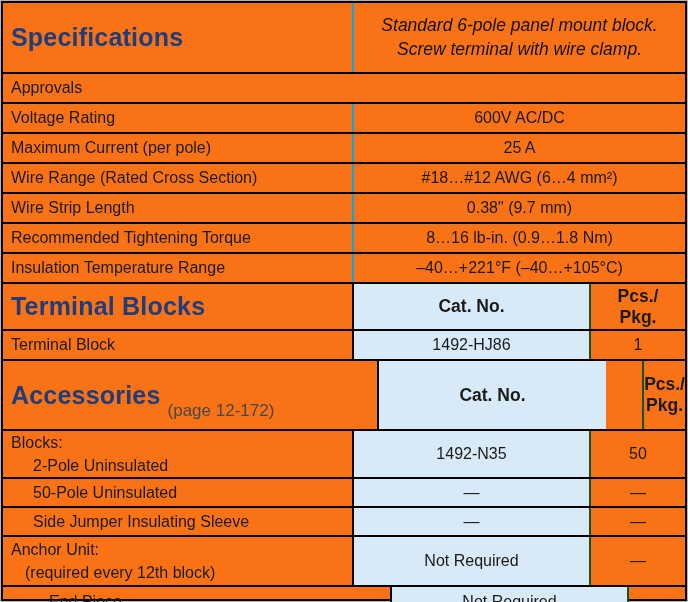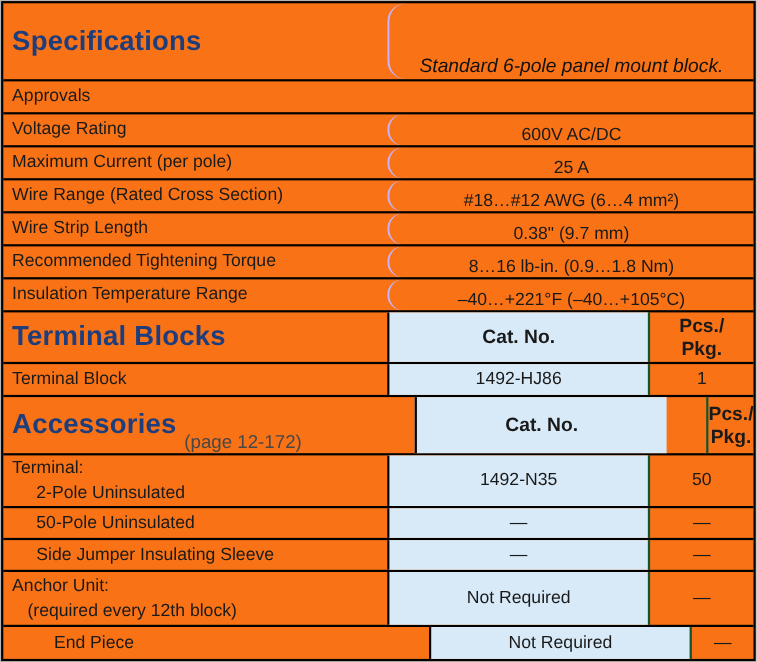--- a/index.html
+++ b/index.html
@@ -19,28 +19,28 @@
     border:2px solid #000;
     background:#f97316;
   }
   .row { display:flex; border-bottom:2px solid #000; align-items:stretch; }
   .row:last-child { border-bottom:none;margin-left:38px; }
 
   
   .c1 { width:349px; display:flex; align-items:center; padding-left:8px; }
   .c2 { width:237px; border-left:2px solid #000; display:flex; align-items:center; justify-content:center; text-align:center; }
   .c3 { flex:1; border-left:2px solid #14532d; display:flex; align-items:center; justify-content:center; text-align:center; }
-  .cmerge { flex:1; border-left:2px solid #c4b5fd; display:flex; align-items:flex-end; justify-content:center; text-align:center;border-radius:17px; }
+  .cmerge { flex:1; border-left:2px solid #0ea5e9; display:flex; align-items:center; justify-content:center; text-align:center; }
 
   
   .r-header { height:71px; }
   .r-spec   { height:30px; }
   .r-secTB  { height:47px; }
   .r-data   { height:30px; }
-  .r-secAC  { height:53px;gap:36px; }
+  .r-secAC  { height:70px;gap:36px; }
   .r-tall2  { height:48px; }
   .r-thin   { height:29px; }
   .r-anchor { height:50px; }
   .r-end    { height:29px; }
 
   .title-navy {
     color:#1e3d7c;
     font-weight:bold;
     font-size:25px;
     letter-spacing:0.2px;
@@ -73,20 +73,21 @@
 <div class="frame">
   <div class="spec-table">
 
     <div class="row r-header">
       <div class="c1">
         <span class="title-navy">Specifications</span>
       </div>
       <div class="cmerge">
         <div class="desc">
           <div>Standard 6-pole panel mount block.</div>
+          <div>Screw terminal with wire clamp.</div>
         </div>
       </div>
     </div>
 
     <div class="row r-spec">
       <div class="c1">
           <span class="lbl">Approvals</span>
         </div>
     </div>
 
@@ -178,21 +179,21 @@
         <div class="colhead">
           <div>Pcs./</div>
           <div>Pkg.</div>
         </div>
       </div>
     </div>
 
     <div class="row r-tall2">
       <div class="c1">
         <div class="two-line">
-          <span>Terminal:</span>
+          <span>Blocks:</span>
           <span class="line2">2-Pole Uninsulated</span>
         </div>
       </div>
       <div class="c2 bluebg">
           <span class="val">1492-N35</span>
         </div>
       <div class="c3">
           <span class="val">50</span>
         </div>
     </div>

